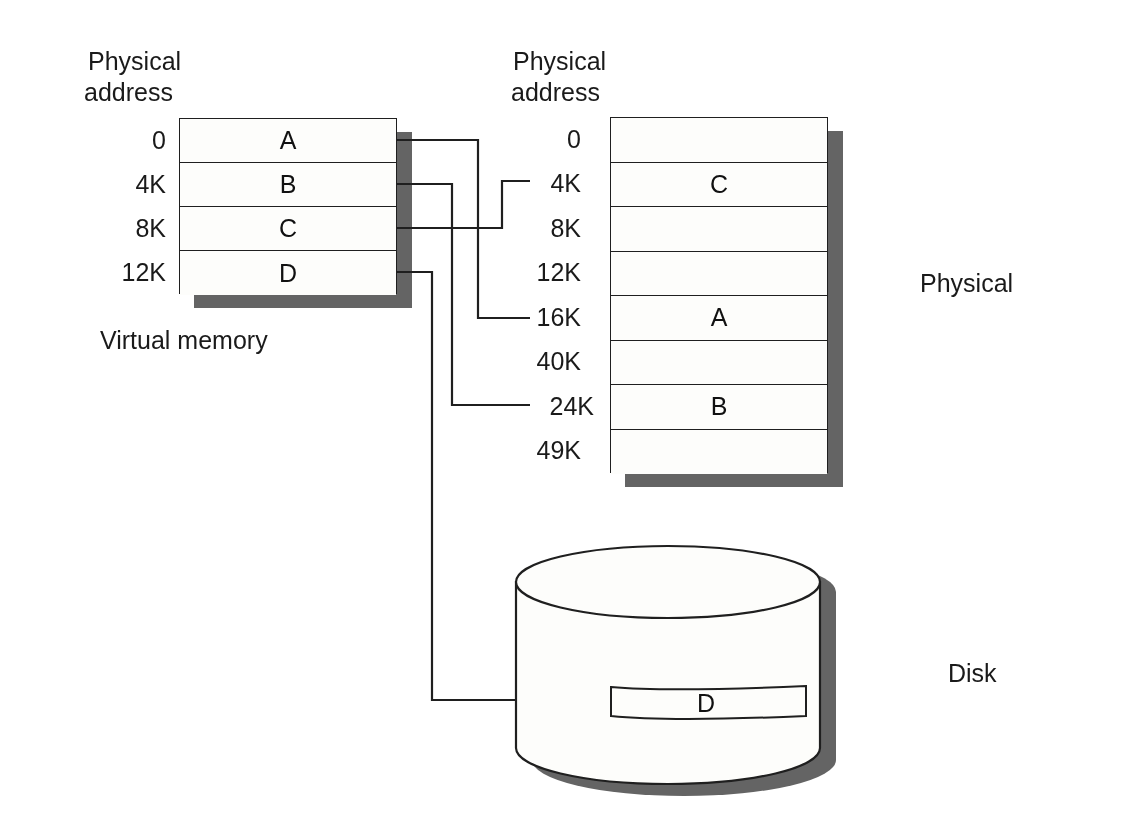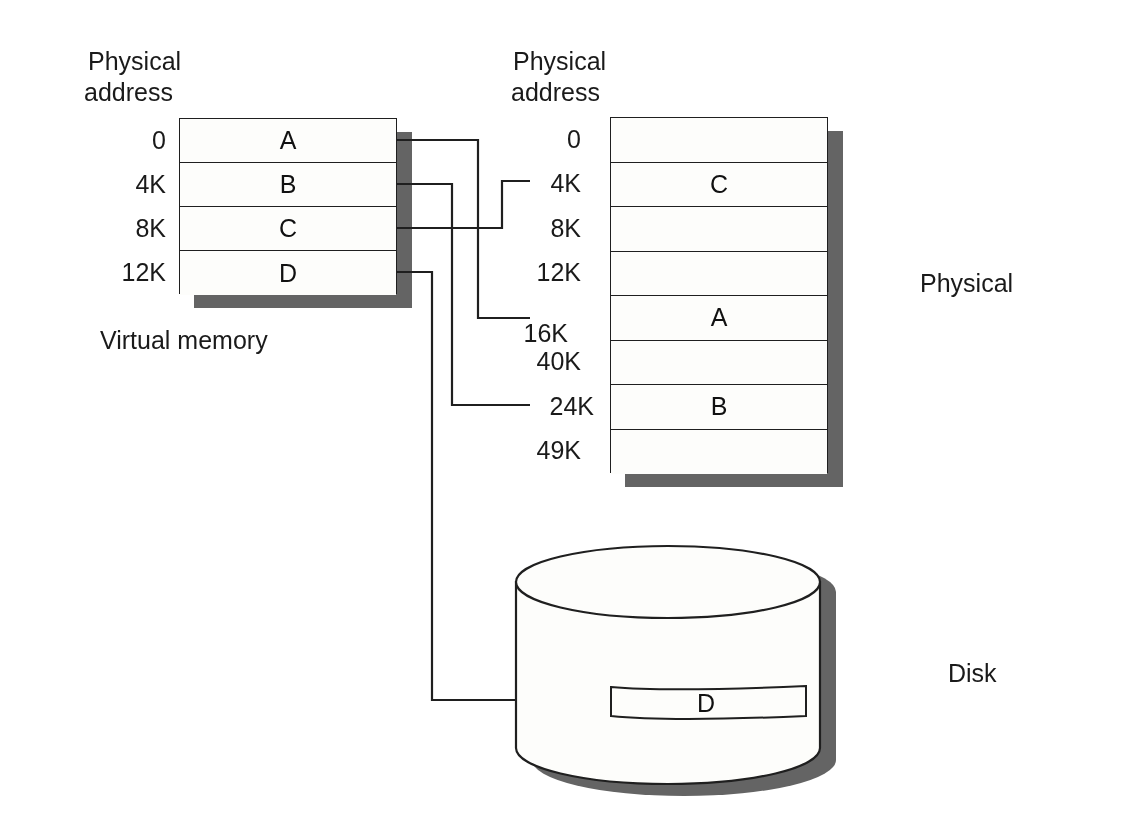--- a/index.html
+++ b/index.html
@@ -119,21 +119,21 @@
 
   <div class="lbl" style="left:100px; top:325px;">Virtual memory</div>
 
   <div class="lbl hdr" style="left:513px; top:46px;">Physical</div>
   <div class="lbl hdr" style="left:511px; top:77px;">address</div>
 
   <div class="lbl right" style="left:461px; top:124px; width:120px;">0</div>
   <div class="lbl right" style="left:461px; top:168px; width:120px;">4K</div>
   <div class="lbl right" style="left:461px; top:213px; width:120px;">8K</div>
   <div class="lbl right" style="left:461px; top:257px; width:120px;">12K</div>
-  <div class="lbl right" style="left:448px; top:302px; width:120px;margin-top:16px;">16K</div>
+  <div class="lbl right" style="left:461px; top:302px; width:120px;">16K</div>
   <div class="lbl right" style="left:461px; top:346px; width:120px;">40K</div>
   <div class="lbl right" style="left:474px; top:391px; width:120px;">24K</div>
   <div class="lbl right" style="left:461px; top:435px; width:120px;">49K</div>
 
   <div class="memblock">
     <div class="memshadow" style="left:625px; top:131px; width:218px; height:356px;"></div>
     <div class="memtable" style="left:610px; top:117px; width:218px; height:356px;">
       <div class="memrow" style="top:0px;   height:44.5px;">
         <span></span>
       </div>

